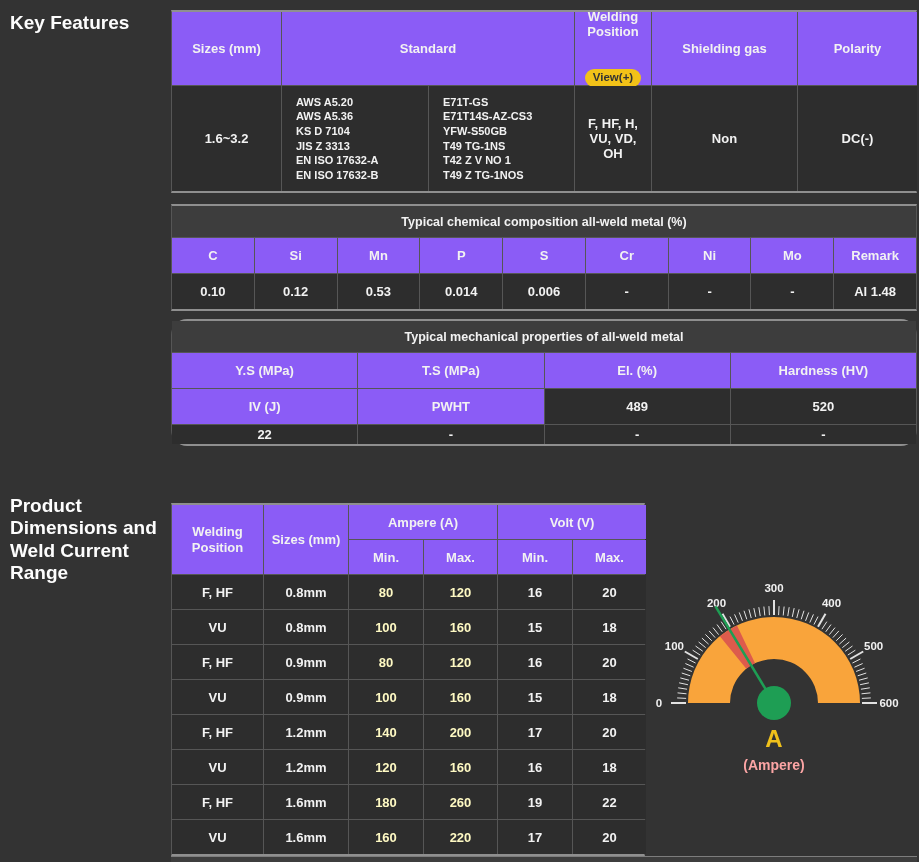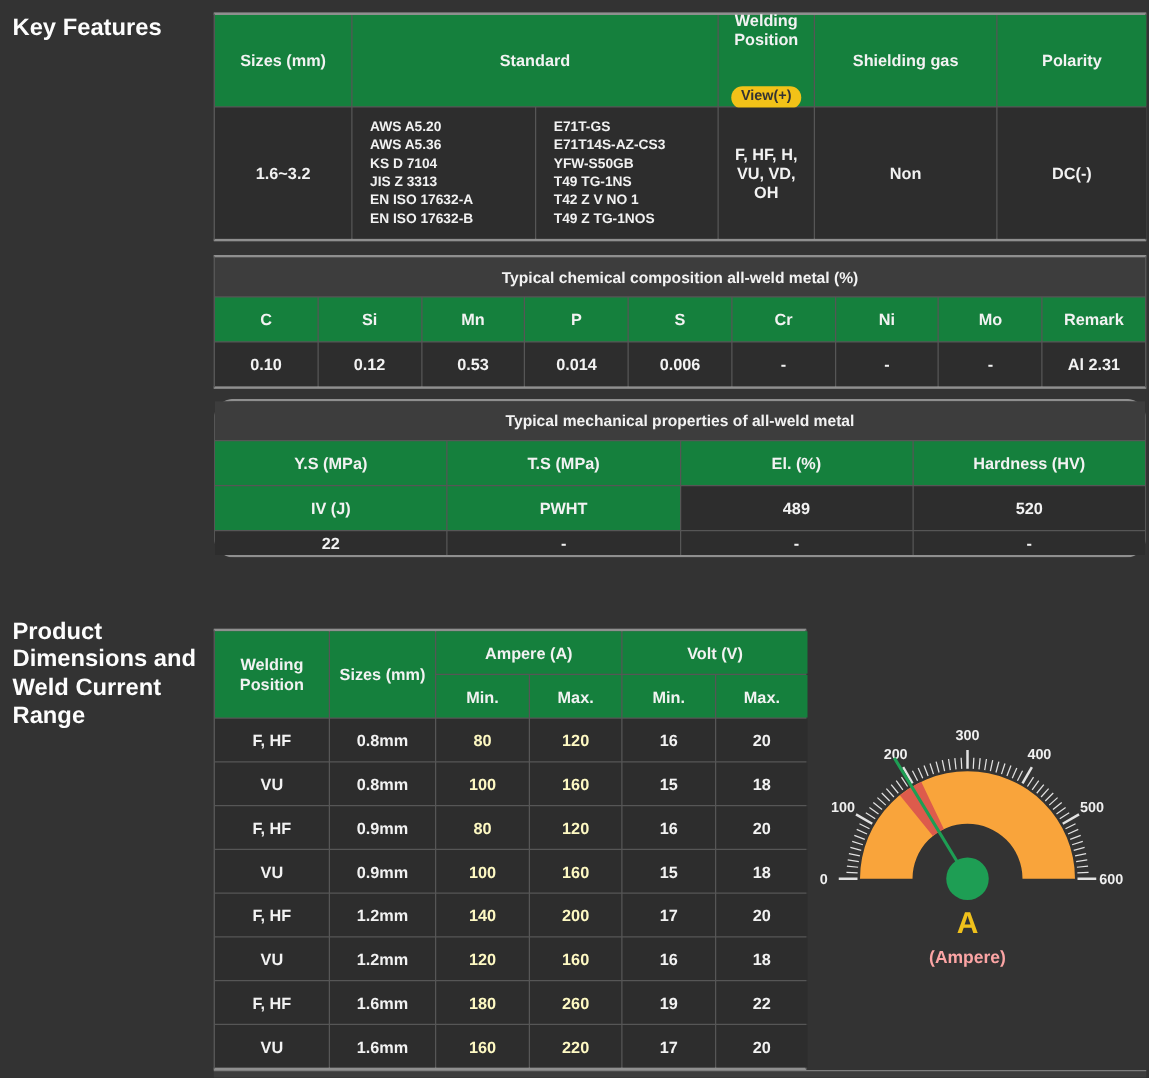--- a/index.html
+++ b/index.html
@@ -22,21 +22,21 @@
     background:#565656;
     border-top:2px solid #8f8f8f;border-bottom:2px solid #8f8f8f;
     border-left:1px solid #565656;border-right:1px solid #565656;
     grid-gap:1px;
   }
   .cell{
     box-sizing:border-box;display:flex;align-items:center;justify-content:center;
     text-align:center;font-size:13px;font-weight:700;background:#2d2d2d;
     padding:2px 4px;color:#f2f2f2;
   }
-  .head{background:#15803d;}
+  .head{background:#8b5cf6;}
   .title-row{grid-column:1 / -1;background:#3d3d3d;font-size:12.5px;text-align:right;}
   .amp{color:#fef9c3;}
 
   
   #spec-table{top:10px;grid-template-columns:109px 146px 145px 76px 145px 119px;grid-template-rows:73px 105px;}
   #spec-table .std-list{
     justify-content:flex-start;text-align:left;padding-left:14px;
     white-space:pre-line;line-height:1.32;font-size:11px;
   }
   .wp-head{flex-direction:column;gap:5px;line-height:1.15;}
@@ -126,21 +126,21 @@
     <div class="cell head">Mo</div>
     <div class="cell head">Remark</div>
     <div class="cell ">0.10</div>
     <div class="cell ">0.12</div>
     <div class="cell ">0.53</div>
     <div class="cell ">0.014</div>
     <div class="cell ">0.006</div>
     <div class="cell ">-</div>
     <div class="cell ">-</div>
     <div class="cell ">-</div>
-    <div class="cell ">Al 2.31</div>
+    <div class="cell ">Al 1.48</div>
   </div>
 
 <div id="mech-table" class="tbl">
   <div class="cell title-row">Typical mechanical properties of all-weld metal</div>
 <div class="cell head">Y.S (MPa)</div>
     <div class="cell head">T.S (MPa)</div>
     <div class="cell head">El. (%)</div>
     <div class="cell head">Hardness (HV)</div>
     <div class="cell head">IV (J)</div>
     <div class="cell head">PWHT</div>

